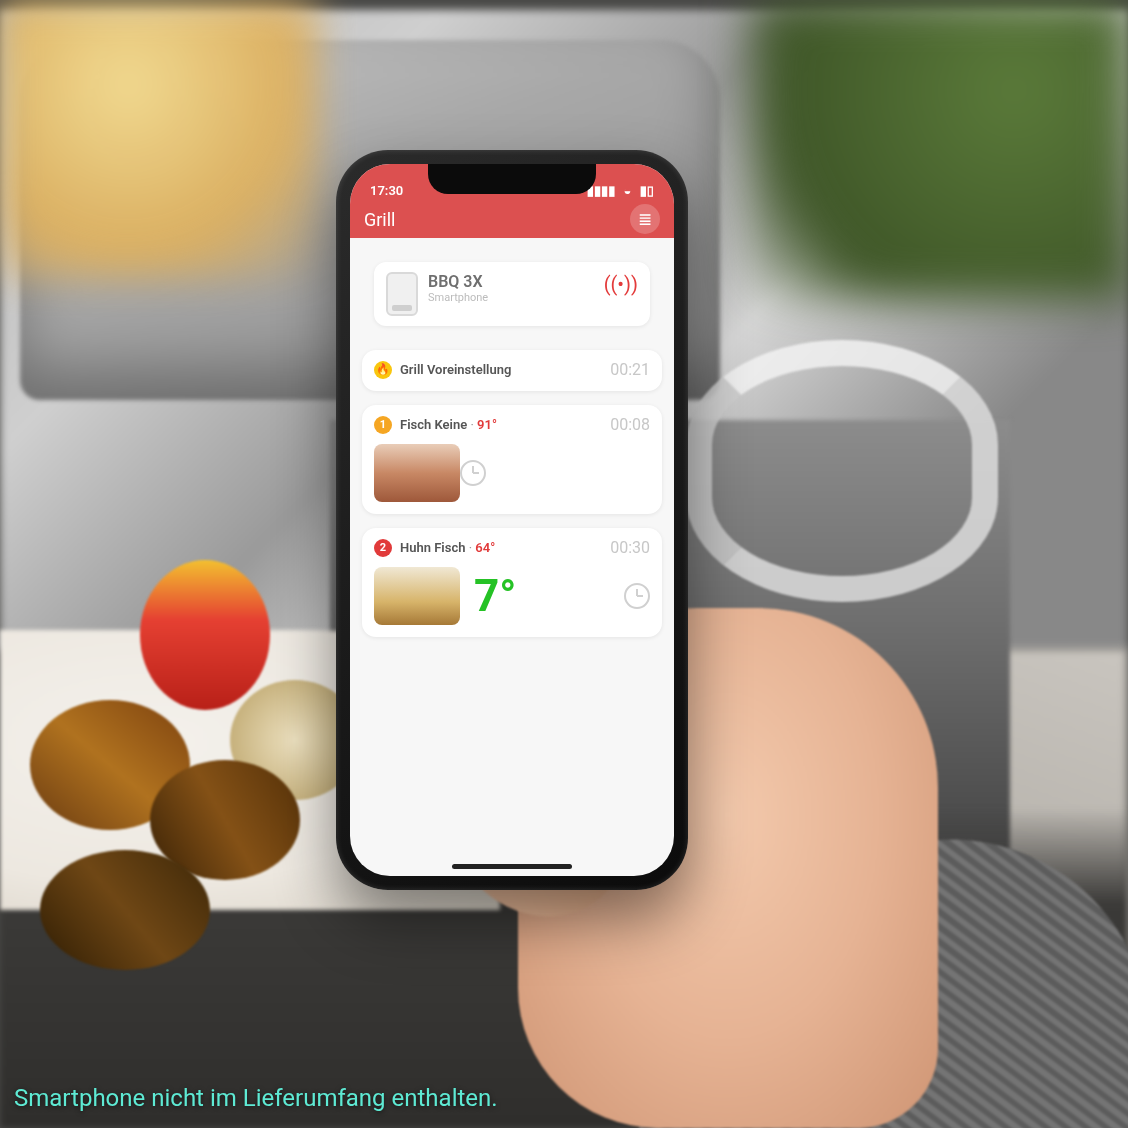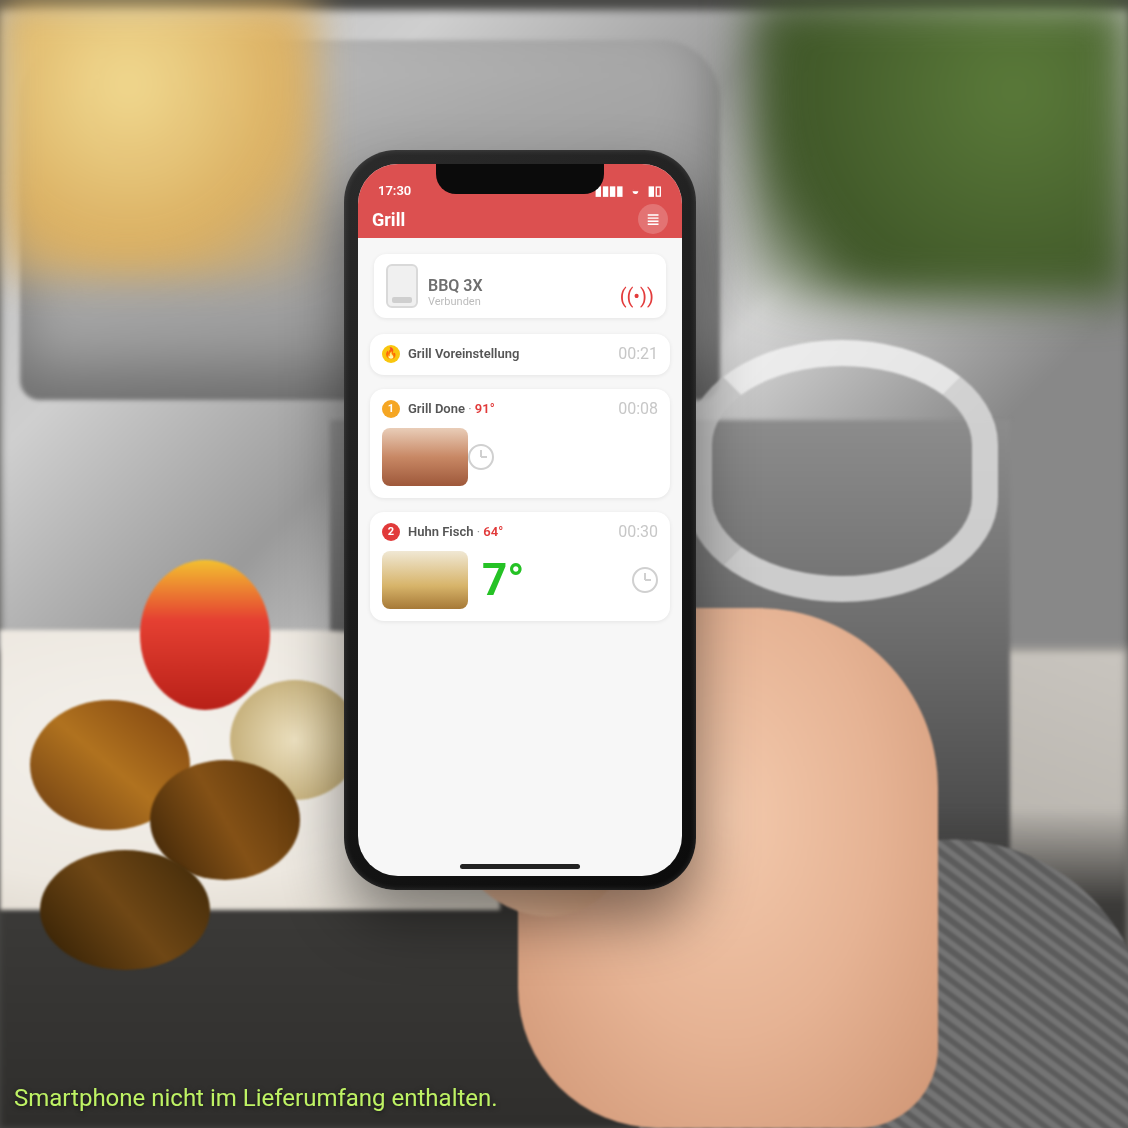--- a/index.html
+++ b/index.html
@@ -60,44 +60,44 @@
     background:radial-gradient(ellipse at 50% 40%,#f3c9ac 0%,#e6b394 50%,#cf9574 100%);
     border-radius:180px 180px 80px 140px;filter:blur(1px);}
   .thumb{position:absolute;left:20px;bottom:210px;width:170px;height:260px;
     background:linear-gradient(70deg,#eec1a1,#e1aa85 70%);
     border-radius:100px 60px 100px 130px;transform:rotate(-8deg);filter:blur(1px);}
   .sleeve{position:absolute;left:200px;bottom:-80px;width:520px;height:360px;
     background:repeating-linear-gradient(45deg,#5c5c5c 0 6px,#747474 6px 12px);
     border-radius:200px 200px 60px 60px;transform:rotate(-8deg);filter:blur(1px);}
 
   
-  .phone{position:absolute;left:344px;top:150px;width:352px;height:740px;z-index:3;
+  .phone{position:absolute;left:336px;top:150px;width:352px;height:740px;z-index:3;
     border-radius:52px;padding:14px;box-sizing:border-box;
     background:linear-gradient(145deg,#2b2b2b,#0b0b0b);
     box-shadow:0 30px 60px rgba(0,0,0,.45),inset 0 0 6px rgba(255,255,255,.15);}
   .screen{position:relative;width:100%;height:100%;border-radius:40px;overflow:hidden;
     background:var(--soft);}
   .notch{position:absolute;top:0;left:50%;transform:translateX(-50%);width:168px;height:30px;
     background:#0b0b0b;border-radius:0 0 20px 20px;z-index:20;}
   .home-ind{position:absolute;bottom:7px;left:50%;transform:translateX(-50%);
     width:120px;height:5px;border-radius:3px;background:#222;z-index:20;}
 
   
   .statusbar{height:34px;background:var(--red);color:#fff;display:flex;
     align-items:flex-end;justify-content:space-between;padding:0 20px 2px;font-size:13px;font-weight:600;}
   .status-icons span{margin-left:5px;}
   .appheader{height:38px;background:var(--red);color:#fff;display:flex;
     align-items:center;justify-content:space-between;padding:0 14px;}
-  .appheader .title{font-size:18px;font-weight:700;}
+  .appheader .title{font-size:18px;font-weight:400;}
   .appheader .hbtn{width:30px;height:30px;border-radius:50%;background:rgba(255,255,255,.2);
     display:flex;align-items:center;justify-content:center;font-size:17px;}
 
   
-  .device-card{margin:16px;padding:10px 12px;background:#fff;border-radius:12px;
-    display:flex;align-items:flex-end;box-shadow:0 1px 4px rgba(0,0,0,.08);}
+  .device-card{margin:24px;padding:10px 12px;background:#fff;border-radius:12px;
+    display:flex;align-items:flex-start;box-shadow:0 1px 4px rgba(0,0,0,.08);}
   .device-icon{width:28px;height:40px;border-radius:6px;border:2px solid #d9d9d9;margin-right:10px;
     position:relative;background:#f0f0f0;}
   .device-icon::after{content:"";position:absolute;bottom:3px;left:4px;right:4px;height:6px;background:#cfcfcf;border-radius:2px;}
   .device-name{font-size:16px;color:#6f6f6f;font-weight:600;}
   .device-status{font-size:11px;color:#bcbcbc;}
   .device-signal{margin-left:auto;color:#e33b3b;font-size:20px;}
 
   
   .cards{padding:0 12px;}
   .probe-card{background:#fff;border-radius:14px;padding:10px 12px 12px;margin-bottom:14px;
@@ -115,21 +115,21 @@
   .thumb-img{width:86px;height:58px;border-radius:8px;background:#ccc;flex:0 0 auto;}
   .thumb-grill{background:linear-gradient(180deg,#e4e4e4 0%,#bdbdbd 50%,#8c8c8c 100%);}
   .thumb-fish{background:linear-gradient(180deg,#e9cdb8 0%,#c88865 50%,#9e583a 100%);}
   .thumb-chick{background:linear-gradient(180deg,#f0e8d4 0%,#d7b46a 60%,#a67937 100%);}
   .temp{flex:1;font-size:44px;font-weight:700;color:var(--green);margin-left:14px;line-height:1;}
   .clock-ico{width:22px;height:22px;border:2px solid #d0d0d0;border-radius:50%;position:relative;flex:0 0 auto;}
   .clock-ico::before,.clock-ico::after{content:"";position:absolute;background:#d0d0d0;left:50%;top:50%;}
   .clock-ico::before{width:2px;height:7px;transform:translate(-50%,-100%);}
   .clock-ico::after{width:6px;height:2px;transform:translate(0,-50%);}
 
-  .disclaimer{position:absolute;left:14px;bottom:16px;color:#bef264;font-size:24px;
+  .disclaimer{position:absolute;left:14px;bottom:16px;color:#5eead4;font-size:24px;
     text-shadow:0 1px 5px rgba(0,0,0,.6);z-index:4;font-weight:400;}
 </style>
 </head>
 <body>
 
 <div class="bg">
   <div class="grill"></div>
   <div class="grill-lid"></div>
   <div class="sky-left"></div>
   <div class="foliage"></div>
@@ -168,40 +168,40 @@
       <span class="title">Grill</span>
       <span class="hbtn">
         <span>≣</span>
       </span>
     </div>
 
     <div class="device-card">
       <div class="device-icon"></div>
       <div>
         <div class="device-name">BBQ 3X</div>
-        <div class="device-status">Verbunden</div>
+        <div class="device-status">Smartphone</div>
       </div>
       <div class="device-signal">((•))</div>
     </div>
 
     <div class="cards">
 
       <div class="probe-card">
         <div class="probe-head">
           <span class="chip flame">🔥</span>
           <span class="probe-label">Grill Voreinstellung</span>
           <span class="probe-timer">00:21</span>
         </div>
       </div>
 
       <div class="probe-card">
         <div class="probe-head">
           <span class="chip n1">1</span>
           <span>
-            <span class="probe-label">Grill Done</span>
+            <span class="probe-label">Fisch Keine</span>
             <span style="color:#999"> · </span>
             <span class="probe-target">91°</span>
           </span>
           <span class="probe-timer">00:08</span>
         </div>
         <div class="probe-body">
           <div class="thumb-img thumb-fish"></div>
           <div class="clock-ico"></div>
         </div>
       </div>

